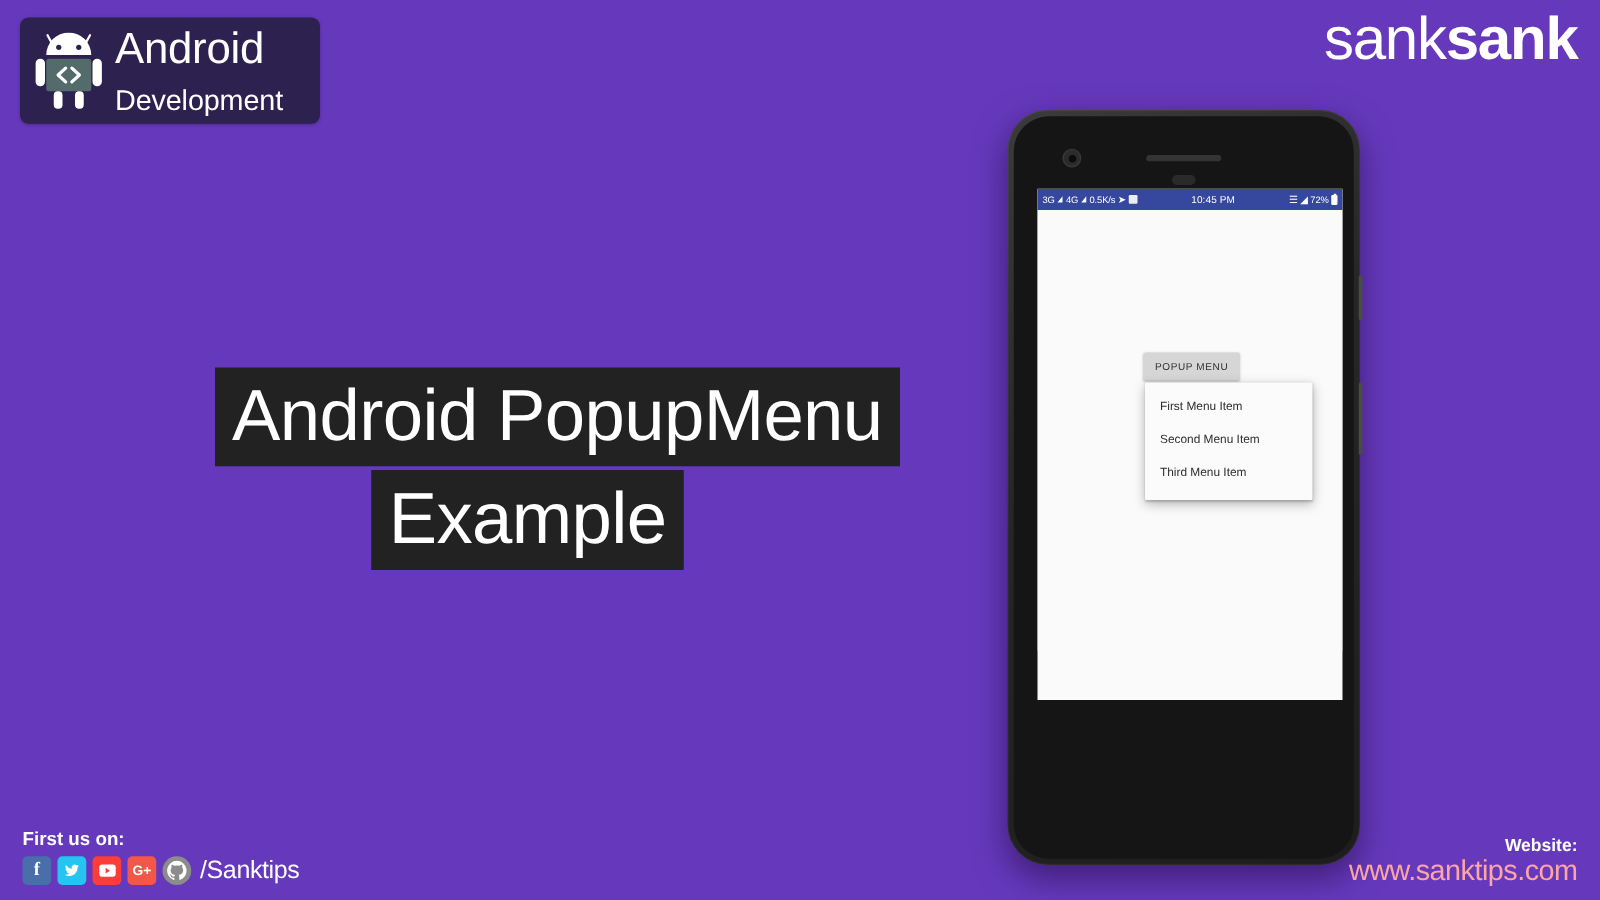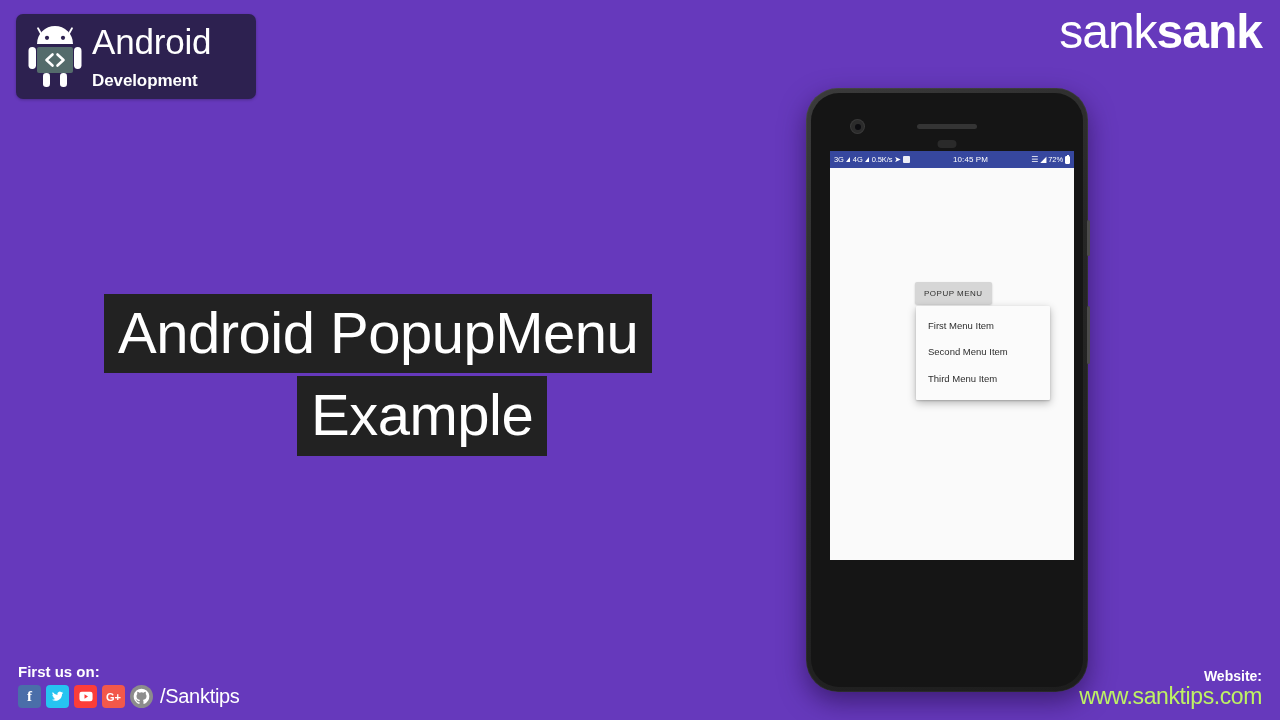--- a/index.html
+++ b/index.html
@@ -20,37 +20,37 @@
     padding:0 14px 0 12px;
     box-shadow:0 1px 3px rgba(0,0,0,.25);
   }
   .droid-wrap { width:54px; height:62px; flex:0 0 54px; margin-right:10px; position:relative; }
   .brand-text { line-height:1; }
   .brand-line1 {
     color:#ffffff; font-size:35px; font-weight:400;
     letter-spacing:-.2px; display:block;
   }
   .brand-line2 {
-    color:#ffffff; font-size:17px; font-weight:700;
+    color:#ffffff; font-size:23px; font-weight:400;
     letter-spacing:-.1px; display:block; margin-top:13px;
   }
 
   
   .site-logo {
     position:absolute; right:18px; top:6px;
     font-size:48px; color:#ffffff; line-height:1.1;
     letter-spacing:-1px; white-space:nowrap;
   }
   .site-logo .lt { font-weight:300; }
   .site-logo .bd { font-weight:700; }
 
   
   .headline { position:absolute; left:0; top:294px; width:720px; }
   .hl-row { display:flex; }
-  .hl-row.r1 { justify-content:flex-start; padding-left:104px; }
+  .hl-row.r1 { justify-content:flex-end; padding-left:68px; }
   .hl-row.r2 { justify-content:flex-start; padding-left:297px; margin-top:3px; }
   .hl-box {
     background:#222222; color:#ffffff;
     font-size:58px; font-weight:400; line-height:1.06;
     padding:8px 14px 10px 14px;
     letter-spacing:-.5px;
     white-space:nowrap;
   }
 
   
@@ -155,21 +155,21 @@
   .sico.tw { background:#26c4f1; }
   .sico.yt { background:#fc3d39; }
   .sico.gp { background:#f2584a; font-size:11px; }
   .sico.gh { background:#8c8c8c; border-radius:50%; }
   .handle { color:#ffffff; font-size:20px; margin-left:2px; letter-spacing:-.3px; }
 
   .website {
     position:absolute; right:18px; bottom:10px; text-align:right; line-height:1.12;
   }
   .web-label { color:#ffffff; font-size:14px; font-weight:700; display:block; }
-  .web-url   { color:#bef264; font-size:23px; font-weight:300; display:block;
+  .web-url   { color:#fca5a5; font-size:23px; font-weight:300; display:block;
                letter-spacing:-.4px;margin-left:21px; }
 </style>
 </head>
 <body>
 
 <div class="brand-badge">
   <div class="droid-wrap">
     <svg viewBox="0 0 54 62" width="54" height="62" aria-hidden="true">
       <g fill="#ffffff">
         <path d="M13.5 8.5 L10 2.2" stroke="#ffffff" stroke-width="1.8" stroke-linecap="round" fill="none"></path>

